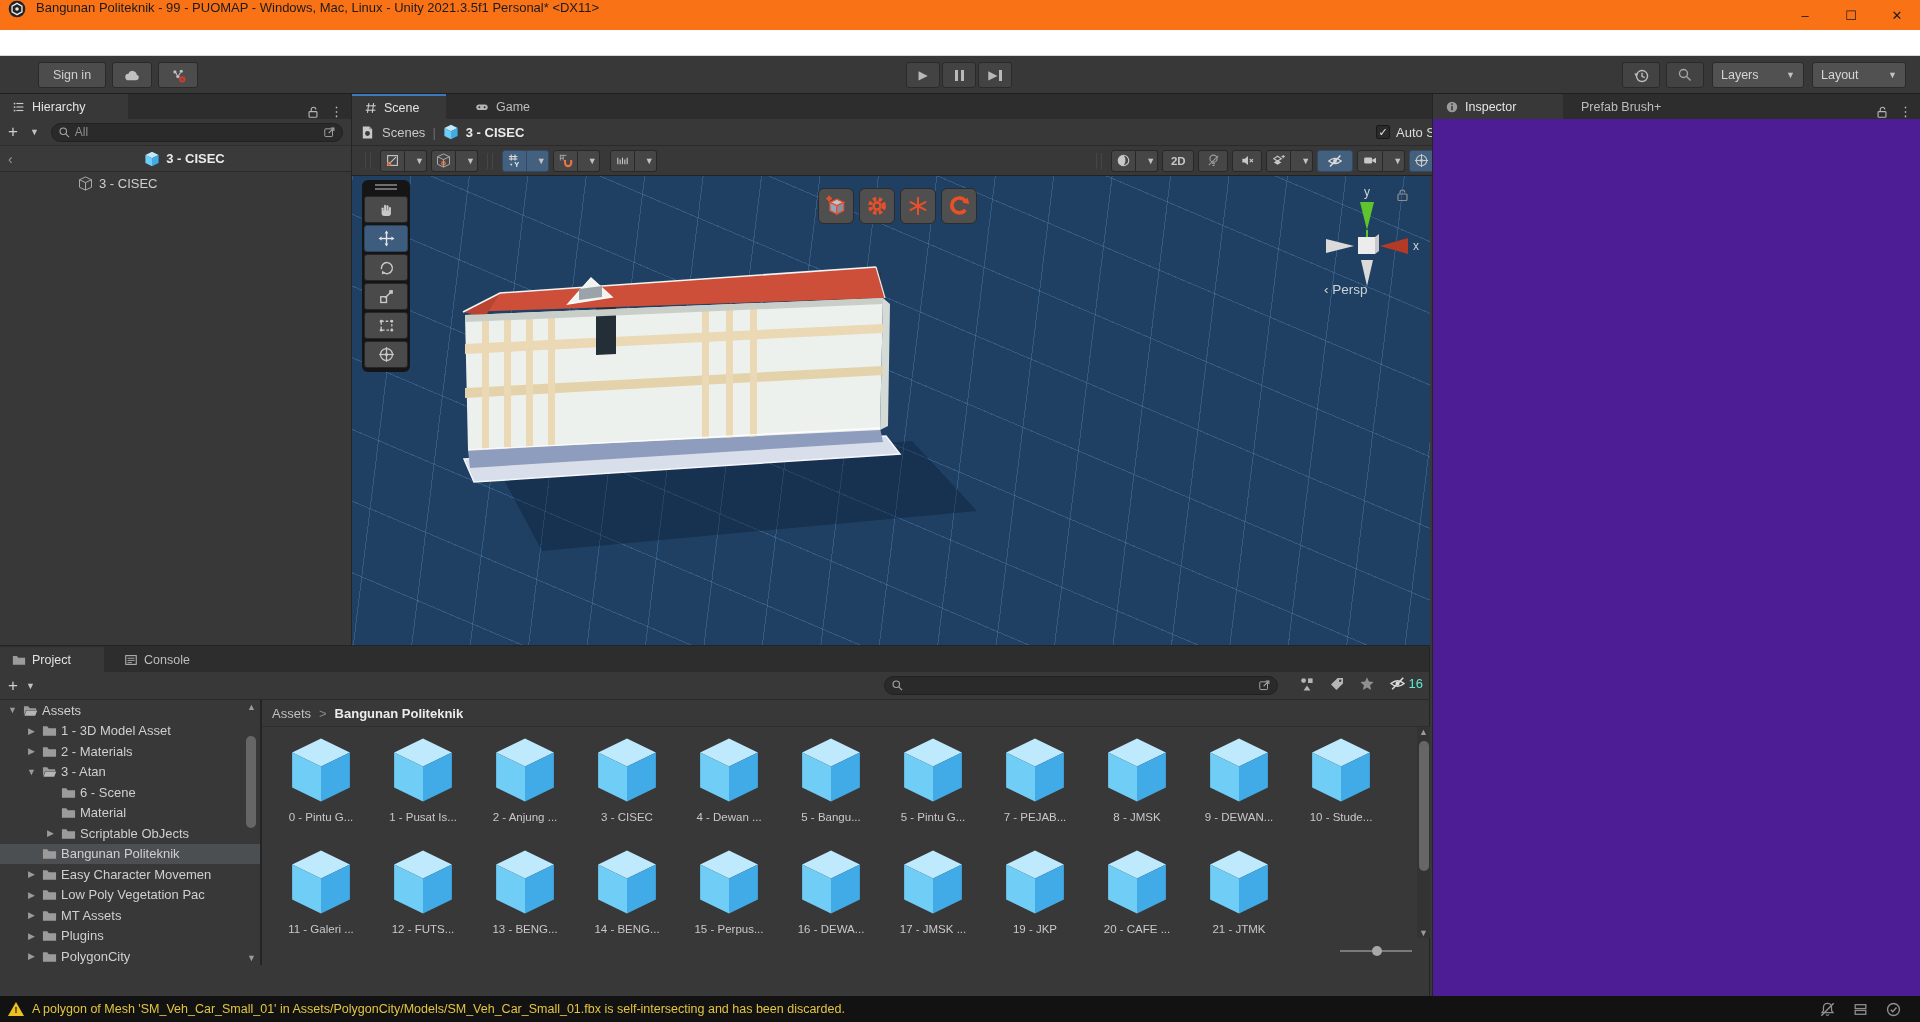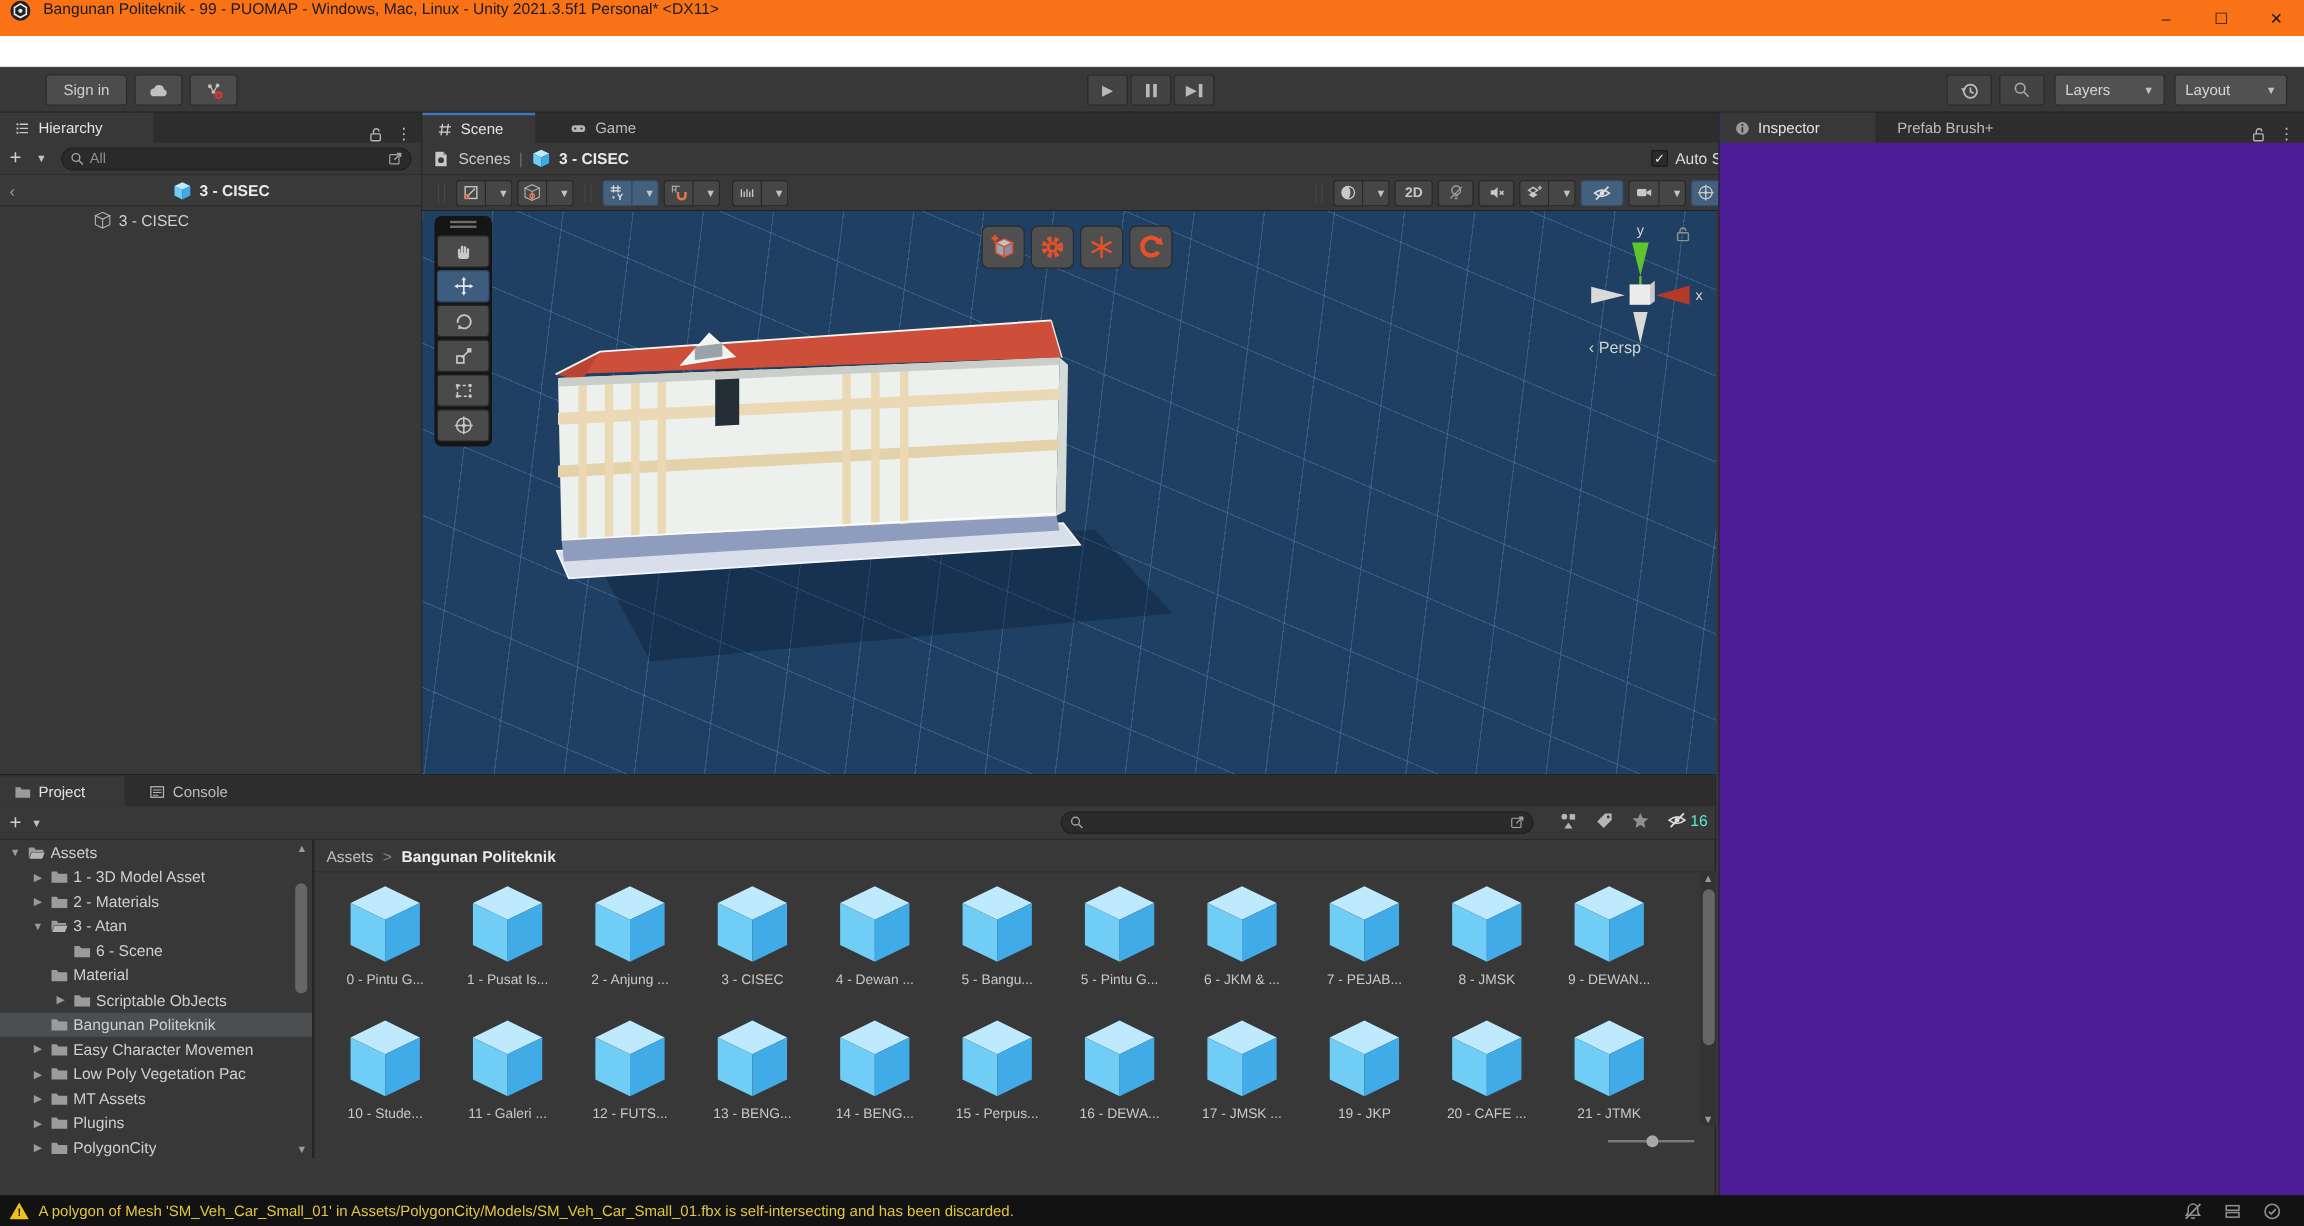--- a/index.html
+++ b/index.html
@@ -868,21 +868,21 @@
             <span class="tw-label">3 - Atan</span>
           </div>
           <div class="tree-row" style="padding-left: 44px;">
             <span class="tw-arrow"></span>
             <svg class="ic f-closed" width="15" height="15">
               <use href="#sym-folder"></use>
             </svg>
 
             <span class="tw-label">6 - Scene</span>
           </div>
-          <div class="tree-row" style="padding-left: 25px;">
+          <div class="tree-row" style="padding-left: 44px;">
             <span class="tw-arrow"></span>
             <svg class="ic f-closed" width="15" height="15">
               <use href="#sym-folder"></use>
             </svg>
 
             <span class="tw-label">Material</span>
           </div>
           <div class="tree-row" style="padding-left: 44px;">
             <span class="tw-arrow">▶</span>
             <svg class="ic f-closed" width="15" height="15">
@@ -988,26 +988,20 @@
             <svg viewBox="0 0 16 16">
               <use href="#sym-cube"></use>
             </svg>
             <div class="tile-label">5 - Bangu...</div>
           </div>
           <div class="tile">
             <svg viewBox="0 0 16 16">
               <use href="#sym-cube"></use>
             </svg>
             <div class="tile-label">5 - Pintu G...</div>
-          </div>
-          <div class="tile">
-            <svg viewBox="0 0 16 16">
-              <use href="#sym-cube"></use>
-            </svg>
-            <div class="tile-label">6 - JKM &amp; ...</div>
           </div>
           <div class="tile">
             <svg viewBox="0 0 16 16">
               <use href="#sym-cube"></use>
             </svg>
             <div class="tile-label">7 - PEJAB...</div>
           </div>
           <div class="tile">
             <svg viewBox="0 0 16 16">
               <use href="#sym-cube"></use>

